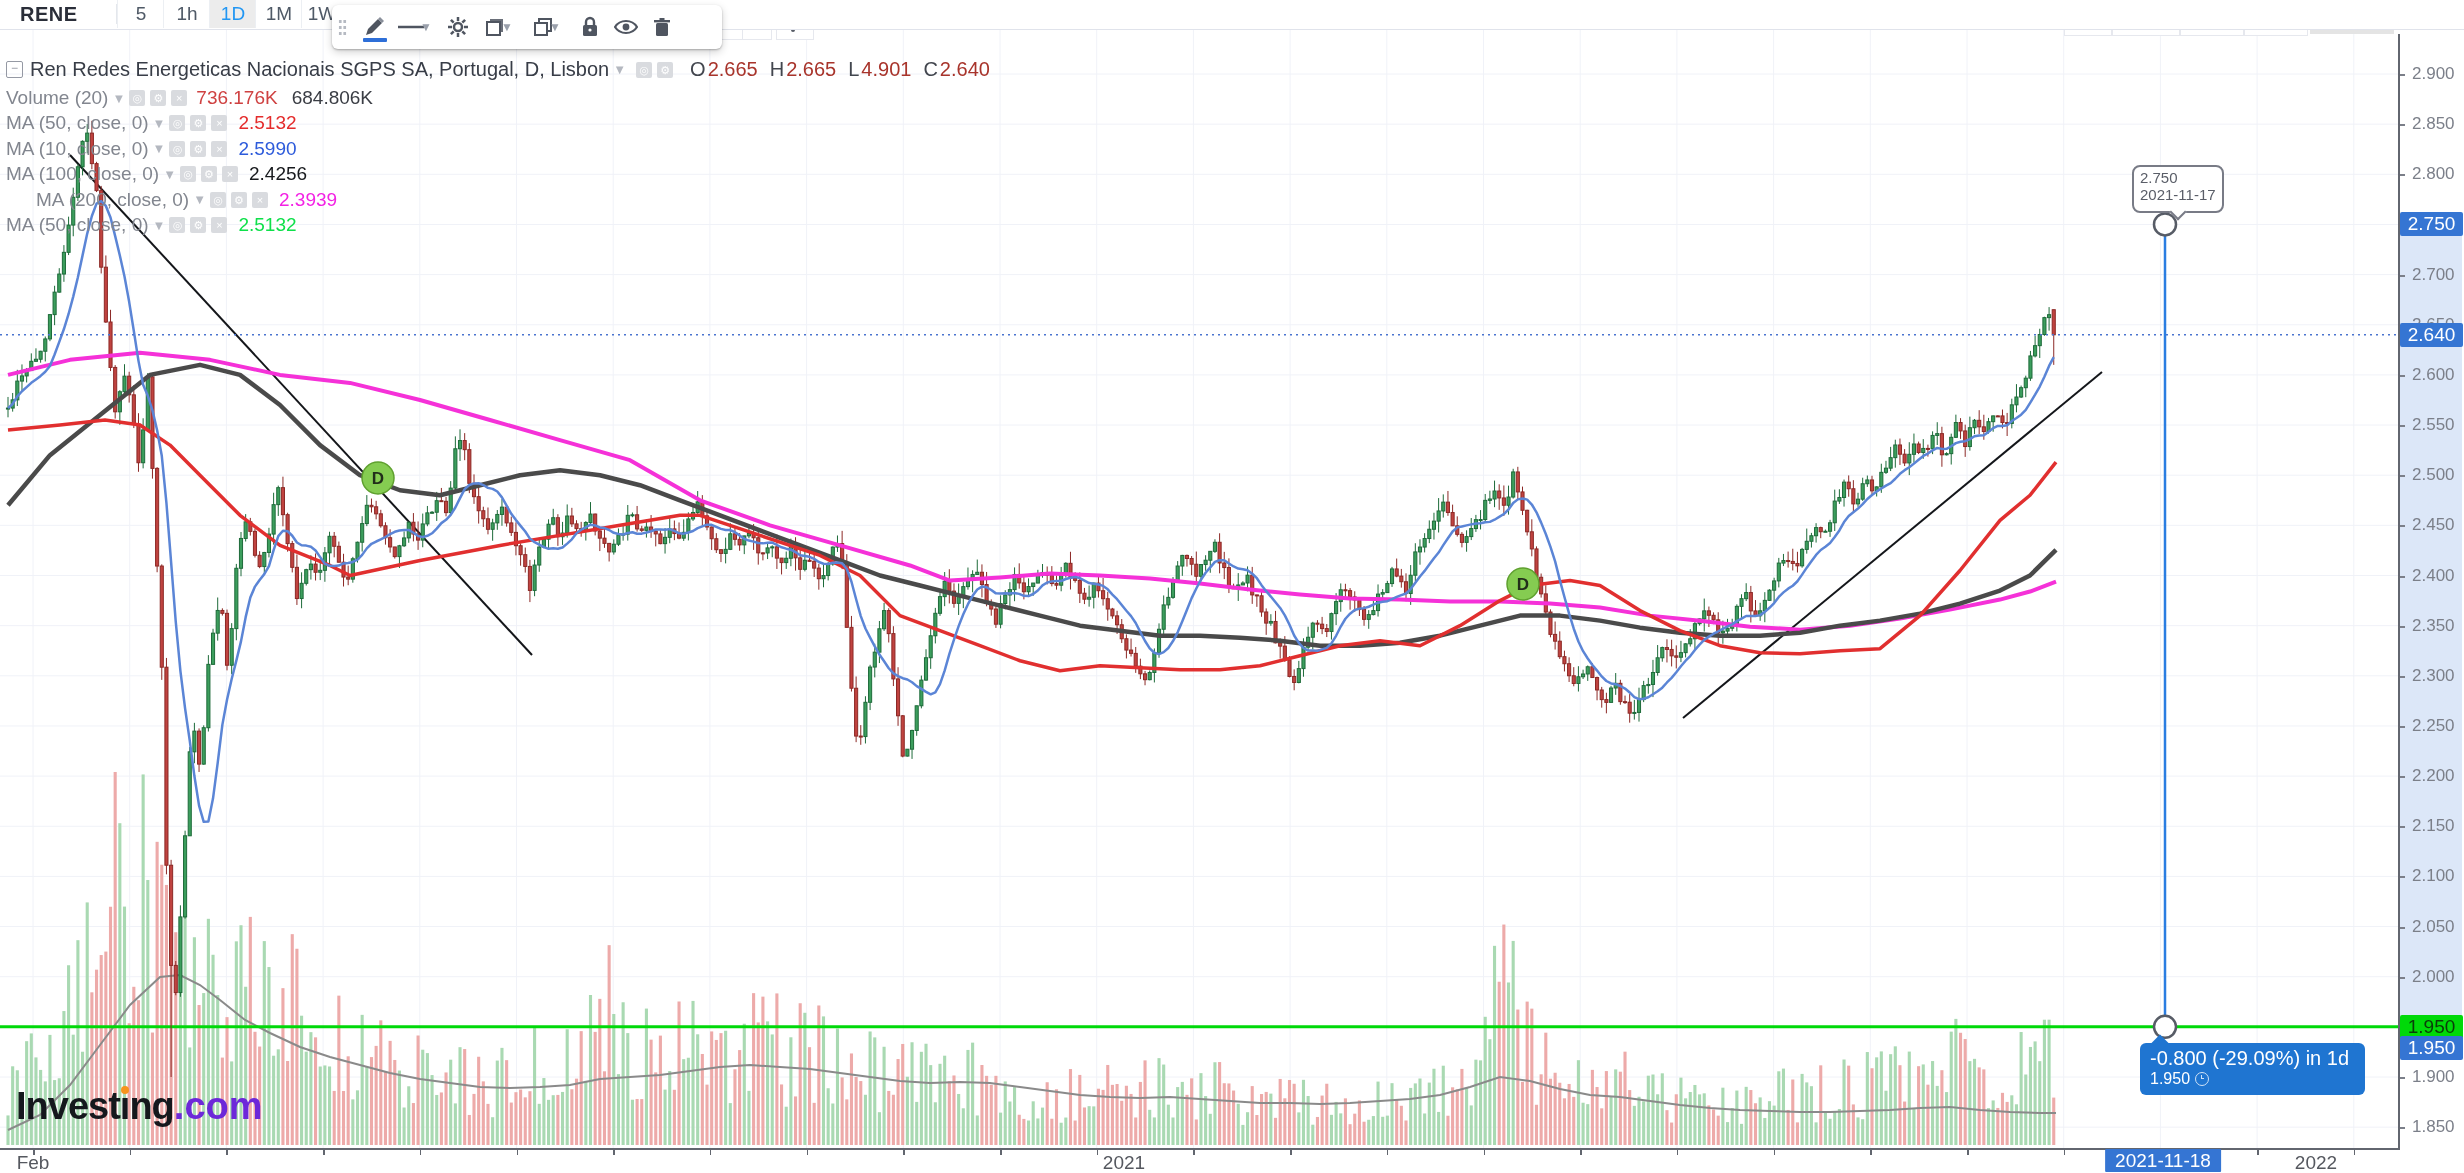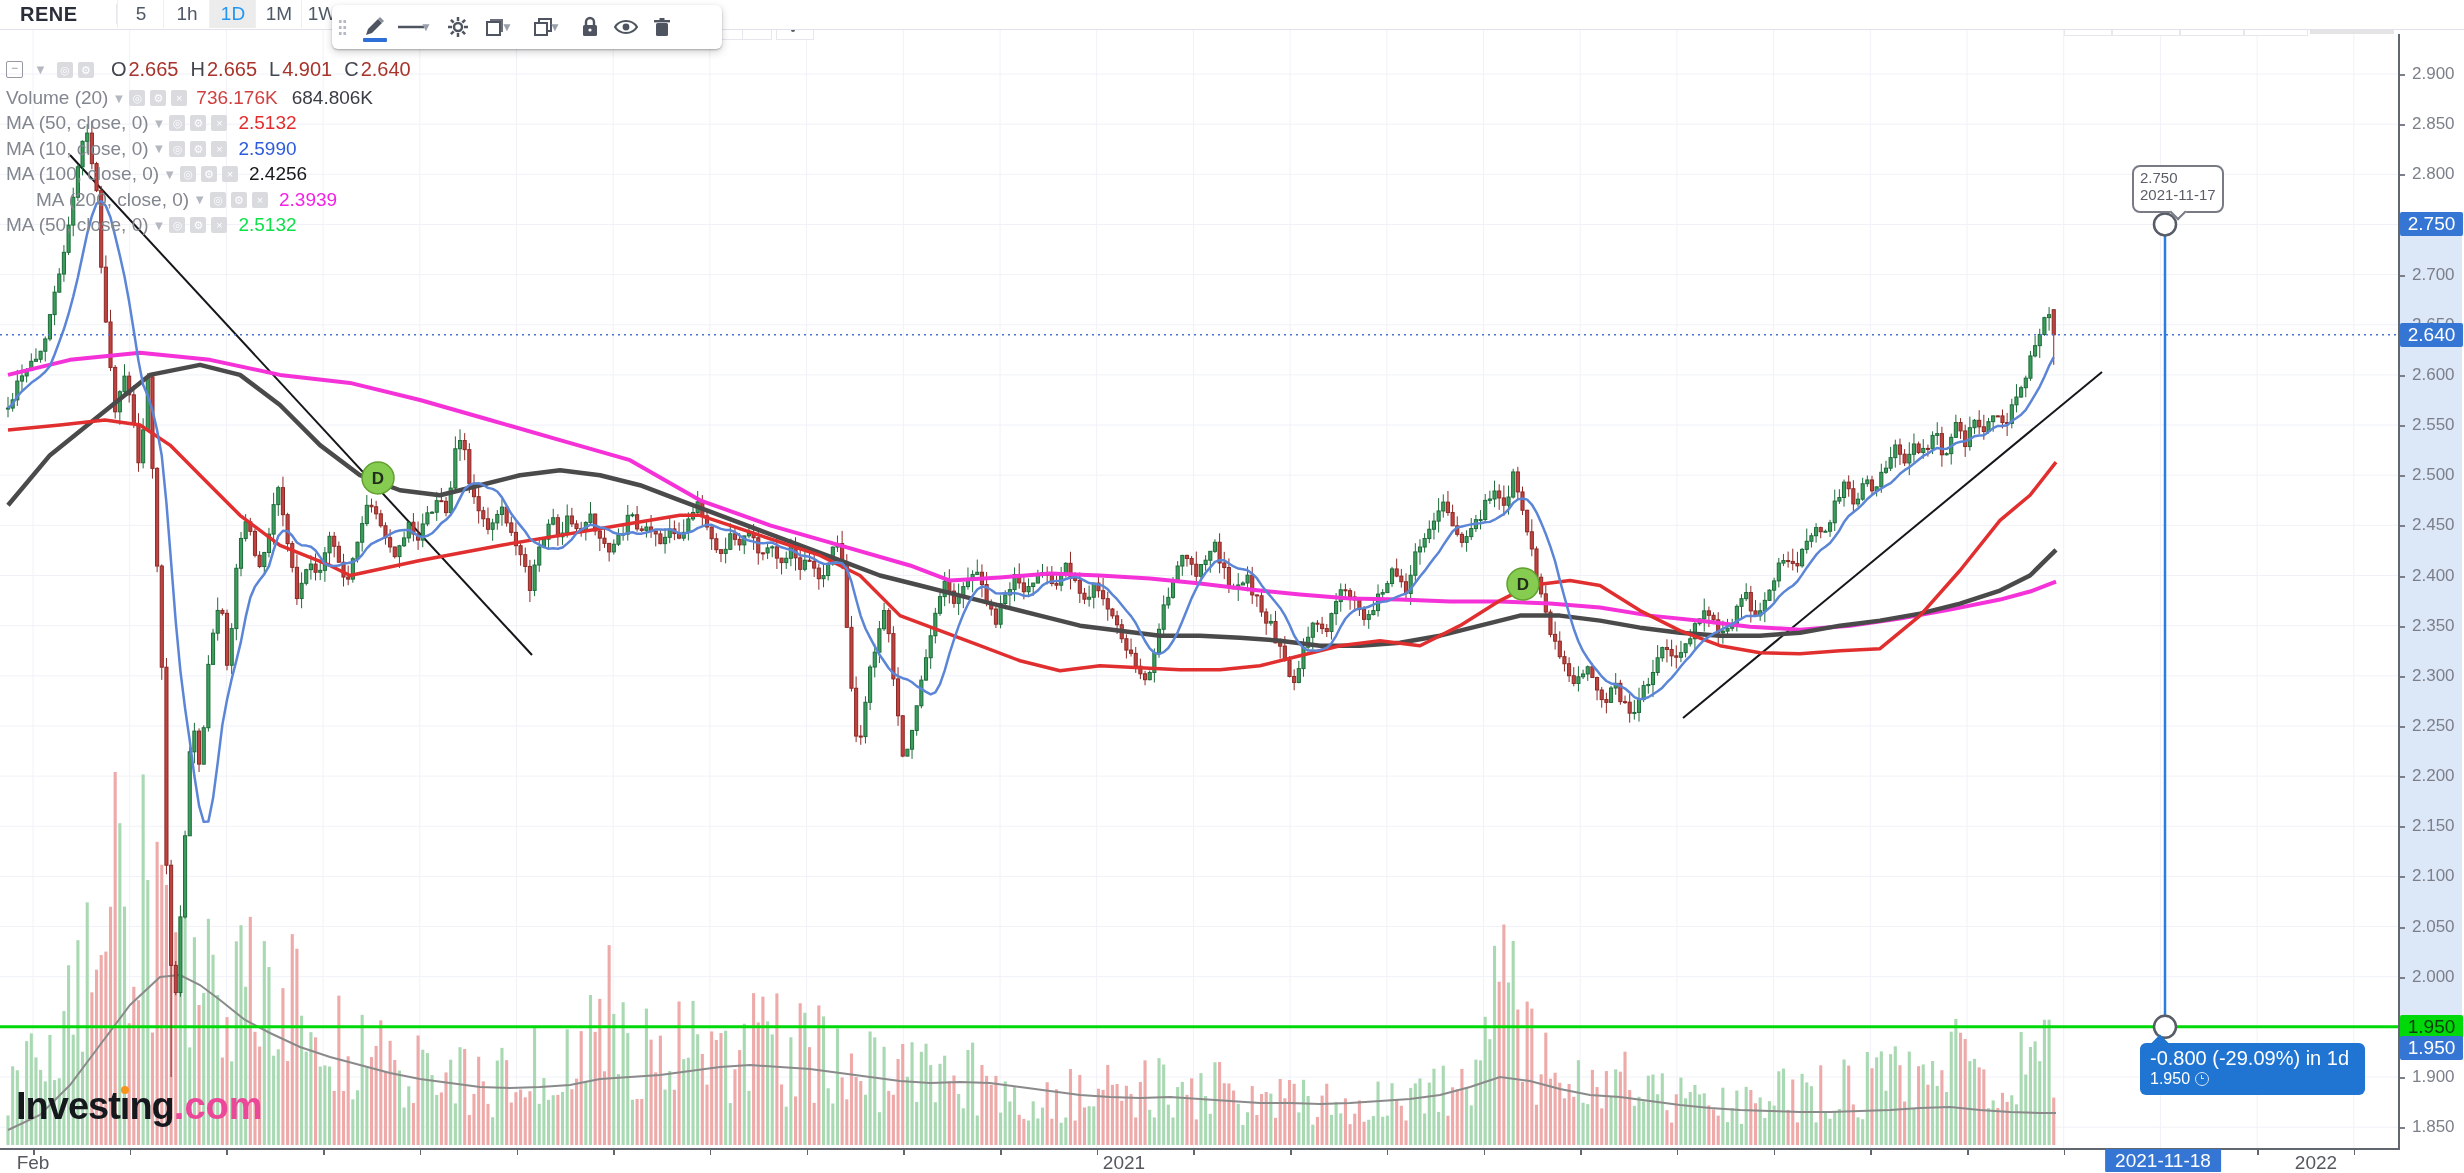--- a/index.html
+++ b/index.html
@@ -73,21 +73,21 @@
   .m-box:before{content:"";position:absolute;left:14px;top:-6px;width:12px;height:12px;background:#1f75d1;transform:rotate(45deg);}
   .m-l1{font-size:20px;line-height:24px;}
   .m-l2{font-size:16px;line-height:18px;display:flex;align-items:center;gap:5px;}
   .clock{display:inline-block;width:12px;height:12px;border:1.5px solid #cfe2f7;border-radius:50%;position:relative;}
   .clock:before{content:"";position:absolute;left:4.5px;top:1.5px;width:1.5px;height:4px;background:#cfe2f7;}
   .clock:after{content:"";position:absolute;left:4.5px;top:4.5px;width:3.5px;height:1.5px;background:#cfe2f7;}
 
   
   .logo{position:absolute;left:16px;top:1085px;z-index:18;font-size:38px;font-weight:bold;
     color:#15181d;letter-spacing:-1px;}
-  .logo .tld{color:#ec4899;font-weight:bold;letter-spacing:0;}
+  .logo .tld{color:#6d28d9;font-weight:bold;letter-spacing:0;}
   .logo .idot{position:relative;}
   .logo .idot:before{content:"";position:absolute;left:1px;top:1px;width:8px;height:8px;
     background:#f7941d;border-radius:50%;}
   svg text{font-family:"Liberation Sans",sans-serif;}
 </style>
 </head>
 <body>
 
 <div id="app">
 
@@ -1626,20 +1626,21 @@
         </g>
         <line x1="2165" y1="235.4499999999999" x2="2165" y2="1015.8499999999999" stroke="#2a7de1" stroke-width="2.5"></line>
         <circle cx="2165" cy="224.4499999999999" r="11" fill="#fff" stroke="#575c66" stroke-width="2.5"></circle>
         <circle cx="2165" cy="1026.85" r="11" fill="#fff" stroke="#575c66" stroke-width="2.5"></circle>
       </g>
       <rect x="2400" y="224.4499999999999" width="62" height="823.4" fill="#dce7f8"></rect>
     </svg>
 
   <div class="legend" style="left:6px;top:58px">
     <div class="collapse-box">−</div>
+    <span class="lg-title">Ren Redes Energeticas Nacionais SGPS SA, Portugal, D, Lisbon</span>
     <span class="lg-caret">▼</span>
     <span class="sqbtn" style="margin-left:6px">◎</span>
     <span class="sqbtn">⚙</span>
     <span id="ohlc-row"><span class="ohlc-k">O</span><span class="ohlc-v">2.665</span><span class="ohlc-k">H</span><span class="ohlc-v">2.665</span><span class="ohlc-k">L</span><span class="ohlc-v">4.901</span><span class="ohlc-k">C</span><span class="ohlc-v">2.640</span></span>
   </div>
 
   <div class="legend" style="left:6px;top:87px">
     <span class="lg-label">Volume (20)</span>
     <span class="lg-caret">▼</span>
     <span class="sqbtn">◎</span>

